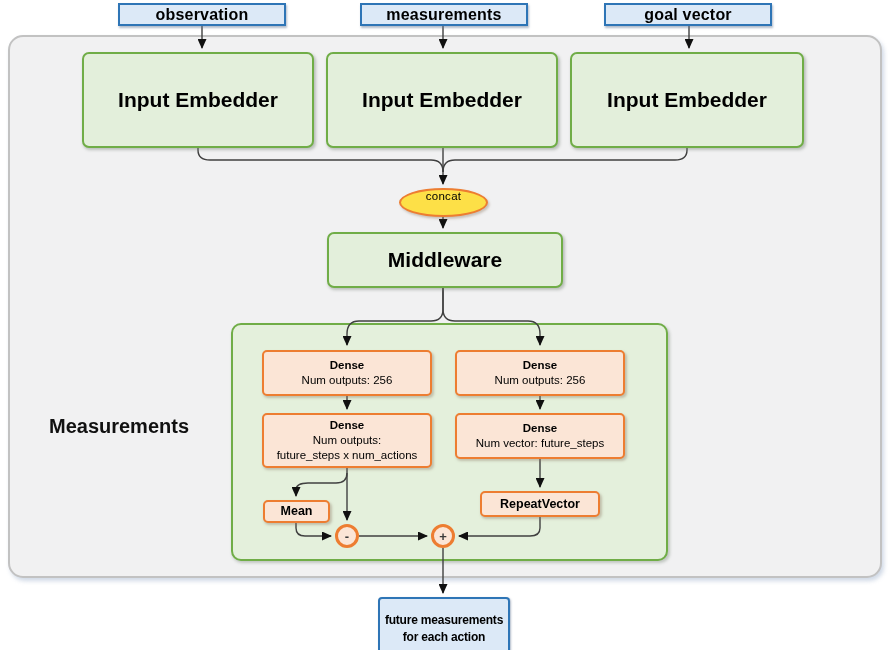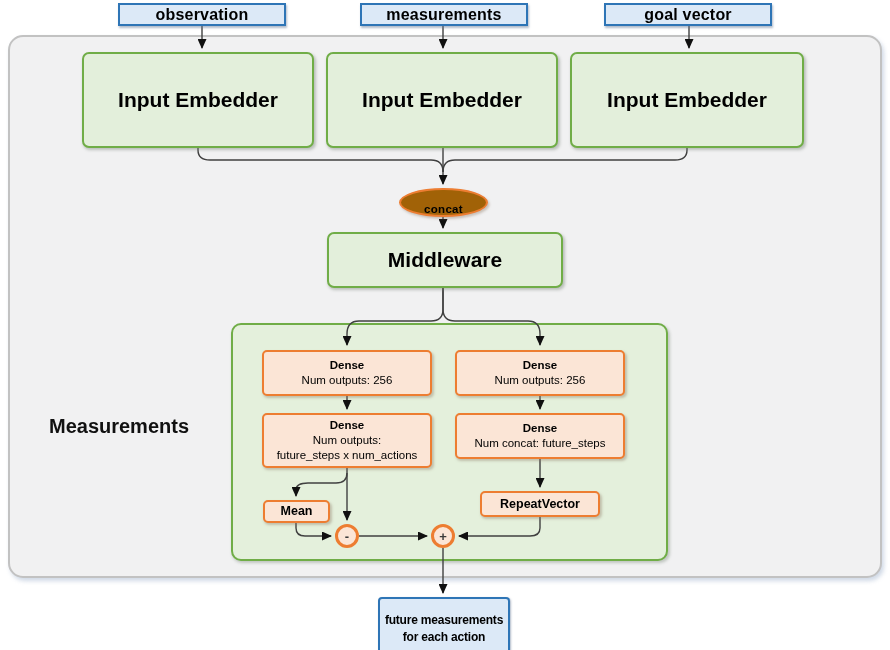--- a/index.html
+++ b/index.html
@@ -35,23 +35,23 @@
     box-shadow:1.5px 2px 3px rgba(120,130,120,.45);
     text-align:right;
   }
   .box-orange{
     background:#fbe5d6;border:2.5px solid #ED7D31;border-radius:5px;
     font-size:11.5px;line-height:15px;
     box-shadow:1.5px 2px 2.5px rgba(140,120,100,.4);
   }
   .box-orange .t{font-weight:bold;}
   .ellipse-orange{
-    background:#a16207;border:2.5px solid #ED7D31;border-radius:50%;
-    display:flex;align-items:flex-end;justify-content:center;
-    font-weight:bold;font-size:11.5px;letter-spacing:.3px;
+    background:#fde047;border:2.5px solid #ED7D31;border-radius:50%;
+    display:flex;align-items:flex-start;justify-content:center;
+    font-weight:normal;font-size:11.5px;letter-spacing:.3px;
     box-shadow:1.5px 2px 2.5px rgba(140,120,100,.4);
   }
   .circle-op{
     width:24px;height:24px;border-radius:50%;
     background:#fbe5d6;border:3px solid #ED7D31;
     display:flex;align-items:center;justify-content:center;
     font-weight:bold;font-size:13px;color:#3a3a3a;line-height:1;
   }
   .head-title{
     font-weight:bold;font-size:20px;line-height:29px;text-align:center;color:#111;
@@ -147,21 +147,21 @@
   <span class="t">Dense</span>
   <span>Num outputs: 256</span>
 </div>
 <div class="abs box box-orange" style="left:262px;top:413px;width:170px;height:55px;">
   <span class="t">Dense</span>
   <span>Num outputs:</span>
   <span>future_steps x num_actions</span>
 </div>
 <div class="abs box box-orange" style="left:455px;top:413px;width:170px;height:46px;">
   <span class="t">Dense</span>
-  <span>Num concat: future_steps</span>
+  <span>Num vector: future_steps</span>
 </div>
 
 <div class="abs box box-orange small-bold" style="left:263px;top:500px;width:67px;height:23px;">
   <span>Mean</span>
 </div>
 <div class="abs box box-orange small-bold" style="left:480px;top:491px;width:120px;height:26px;">
   <span>RepeatVector</span>
 </div>
 
 <div class="abs circle-op" style="left:335px;top:524px;">

